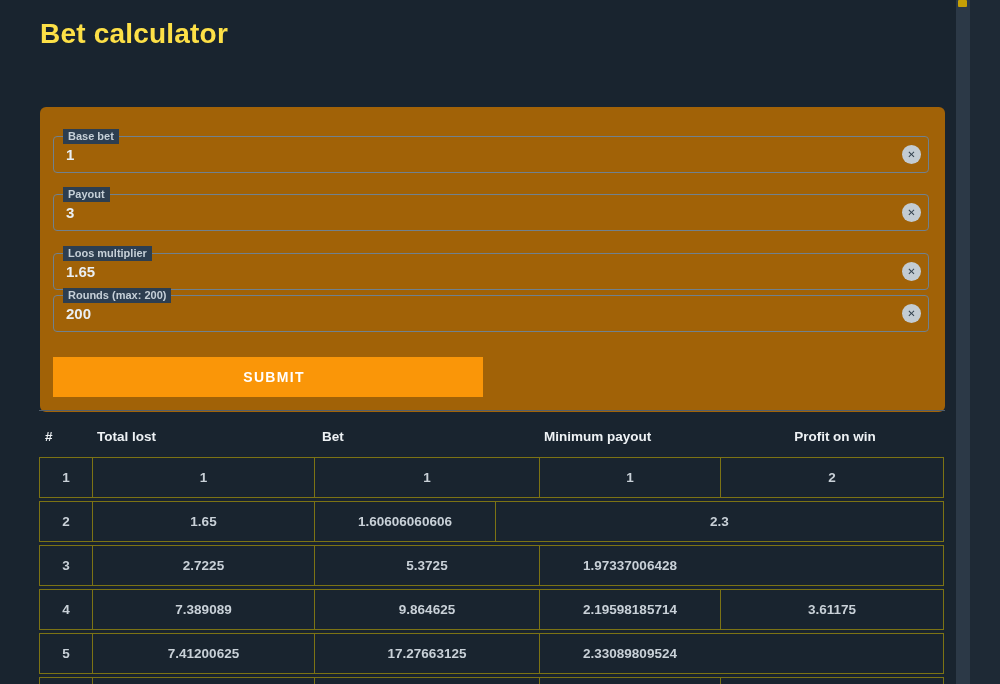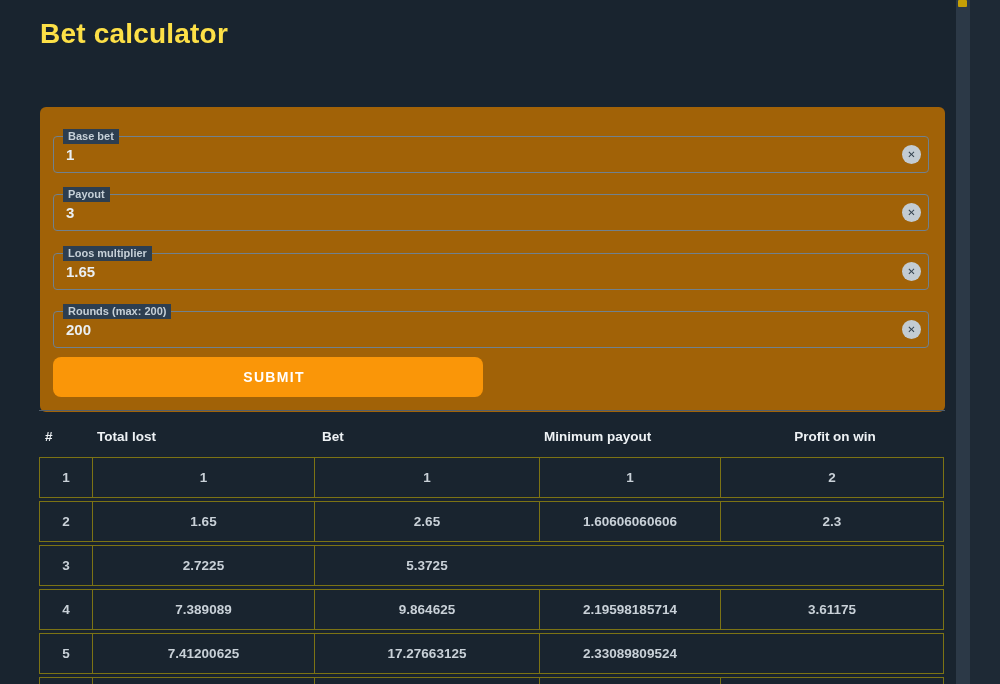--- a/index.html
+++ b/index.html
@@ -22,21 +22,21 @@
     width: 905px; height: 305px;
     background: #a16207; border-radius: 6px; margin-top: 39px;
   }
   .field {
     position: absolute; left: 13px; right: 16px; height: 37px;
     border: 1px solid #70818f; border-radius: 4px;
   }
   .field-1 { top: 29px; }
   .field-2 { top: 87px; }
   .field-3 { top: 146px; }
-  .field-4 { top: 204px; }
+  .field-4 { top: 188px; }
   .field .flabel {
     position: absolute; top: -8px; left: 9px;
     padding: 0 5px;
     background: #2d3e50;
     font-size: 11px; font-weight: 700; color: #c6d0d8;
     line-height: 15px; white-space: nowrap;
   }
   .field .fvalue {
     position: absolute; left: 12px; top: 0; right: 36px;
     line-height: 35px; font-size: 15px; font-weight: 700; color: #eaeff3;
@@ -49,21 +49,21 @@
     border: none; cursor: pointer;
     display: flex; align-items: center; justify-content: center;
   }
   .clear-x {
     font-size: 10px; line-height: 1; color: #33424e; font-weight: 700;
     font-family: "DejaVu Sans", sans-serif;
   }
   .submit-btn {
     position: absolute; left: 13px; top: 250px;
     width: 430px; height: 40px;
-    background: #fa9608; border: none; border-radius: 8px;
+    background: #fa9608; border: none; border-radius: 0;
     color: #ffffff; font-size: 14px; font-weight: 700;
     letter-spacing: 1.3px; cursor: pointer;
     font-family: "Liberation Sans", sans-serif;
     text-align: center;
     padding-left: 12px;
   }
   
   .table-divider {
     position: absolute; left: 39px; top: 410px;
     width: 906px; height: 1px; background: #525f6b;
@@ -164,28 +164,28 @@
     <div class="trow">
       <div class="tcell col-0">1</div>
       <div class="tcell col-1">1</div>
       <div class="tcell col-2">1</div>
       <div class="tcell col-3">1</div>
       <div class="tcell col-4">2</div>
     </div>
     <div class="trow">
       <div class="tcell col-0">2</div>
       <div class="tcell col-1">1.65</div>
-      <div class="tcell col-2">2.65</div>
       <div class="tcell col-3">1.60606060606</div>
       <div class="tcell col-4">2.3</div>
     </div>
     <div class="trow">
       <div class="tcell col-0">3</div>
       <div class="tcell col-1">2.7225</div>
       <div class="tcell col-2">5.3725</div>
+      <div class="tcell col-3">1.97337006428</div>
     </div>
     <div class="trow">
       <div class="tcell col-0">4</div>
       <div class="tcell col-1">7.389089</div>
       <div class="tcell col-2">9.864625</div>
       <div class="tcell col-3">2.19598185714</div>
       <div class="tcell col-4">3.61175</div>
     </div>
     <div class="trow">
       <div class="tcell col-0">5</div>

